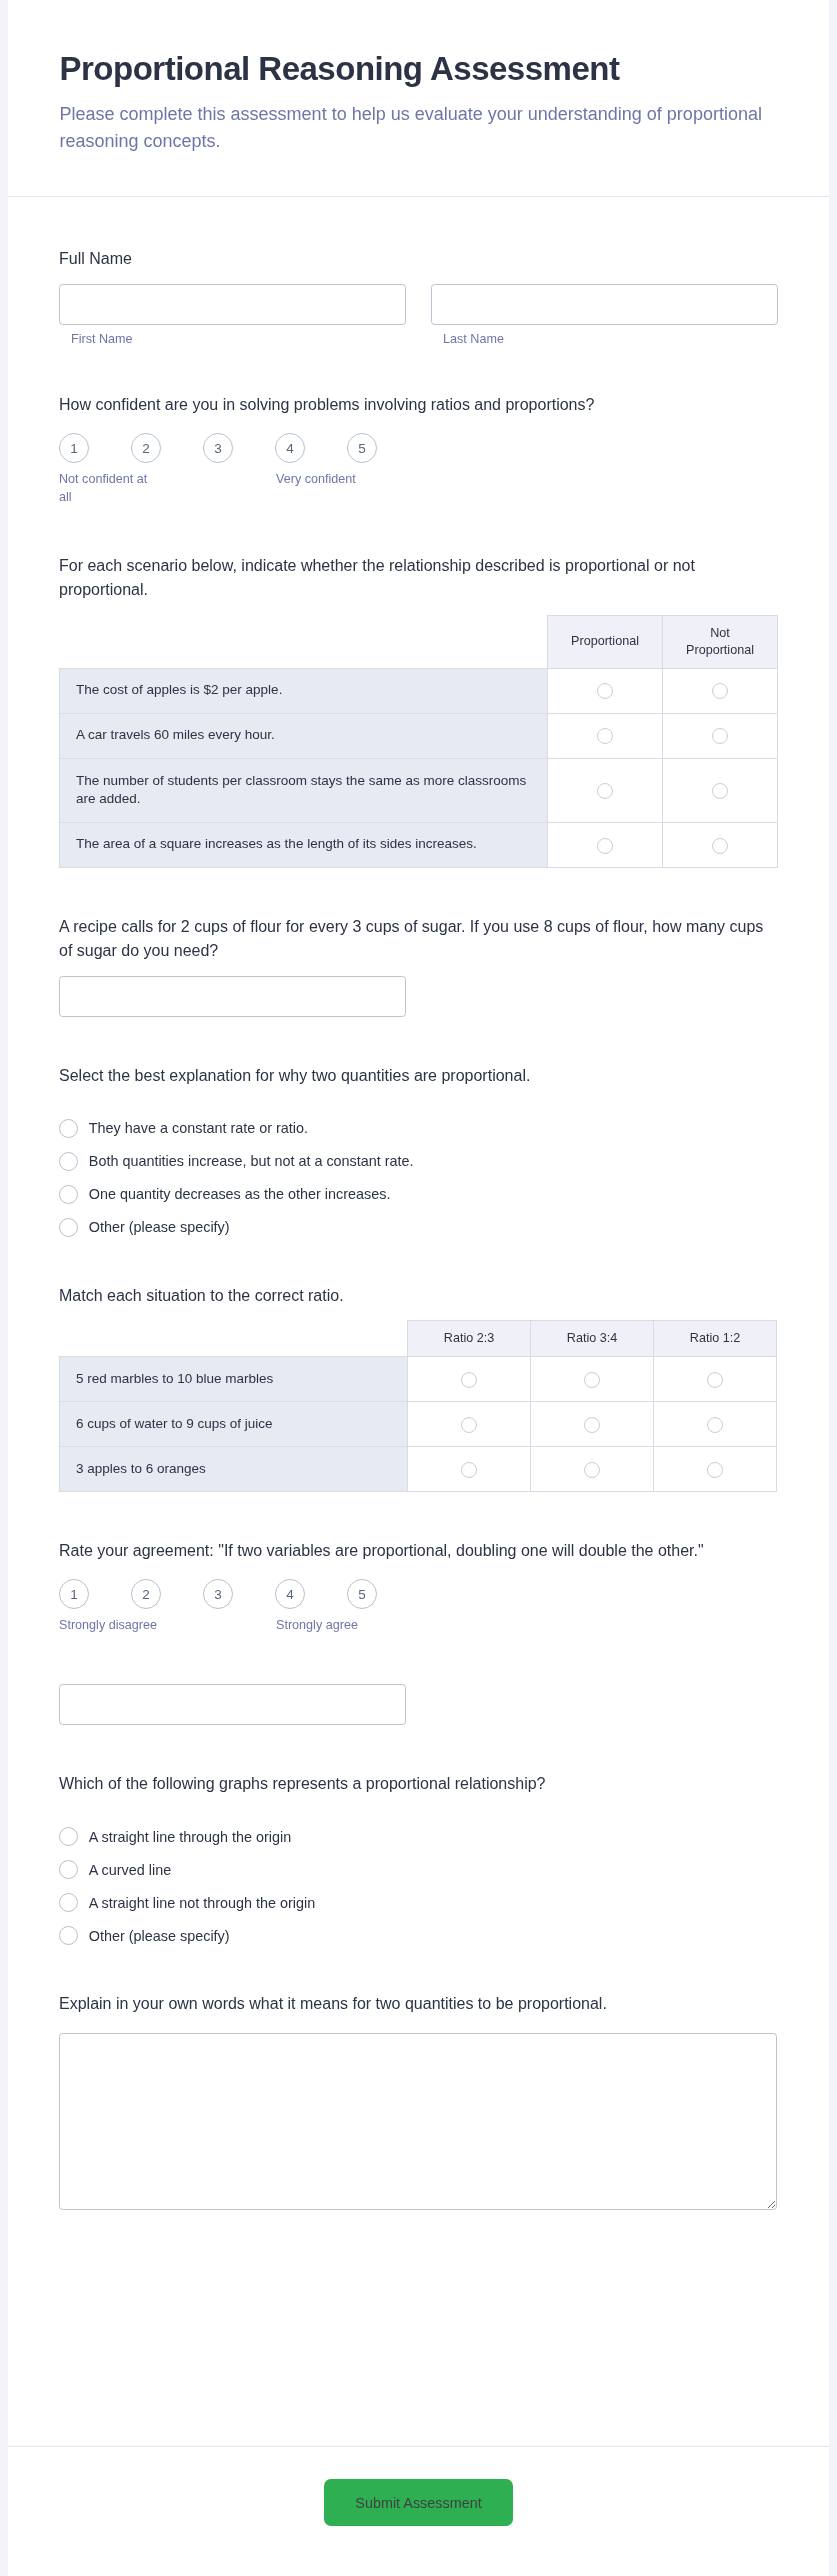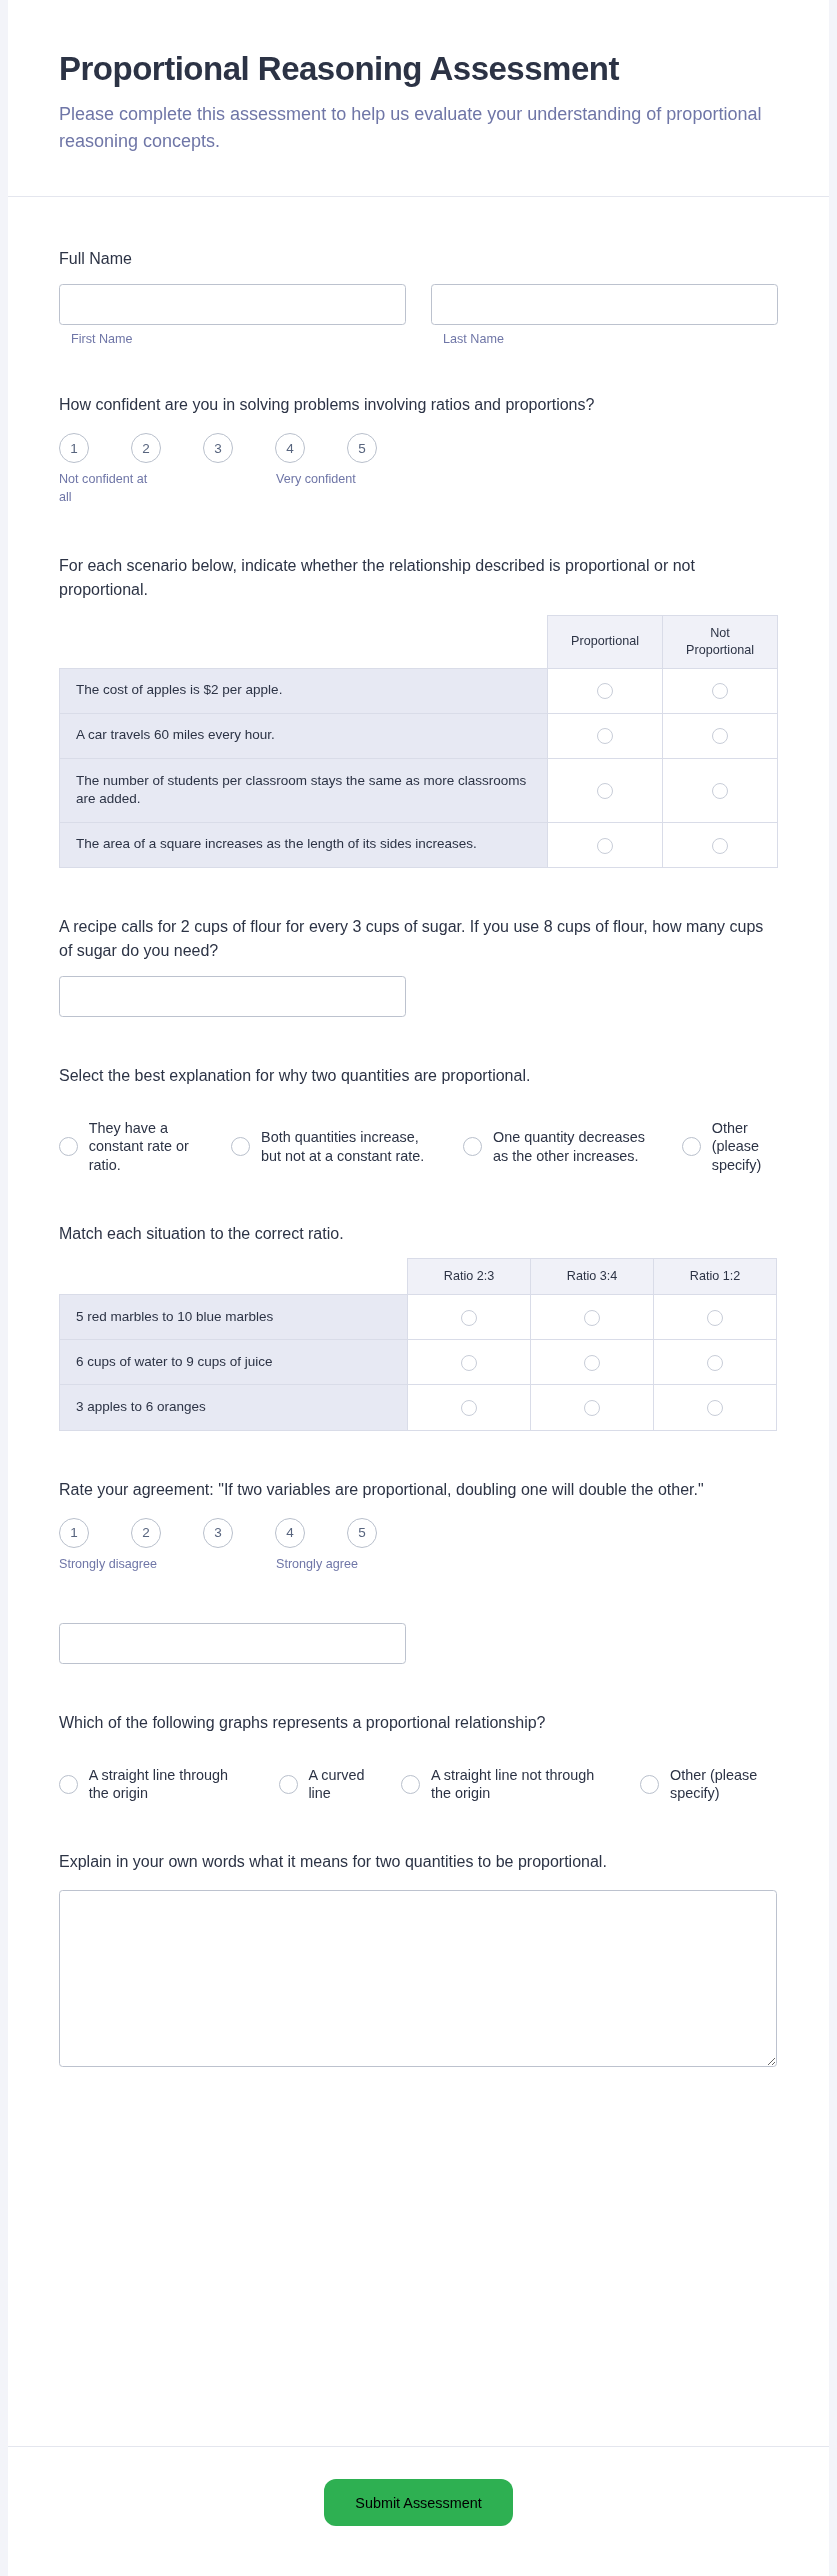--- a/index.html
+++ b/index.html
@@ -21,20 +21,21 @@
     font-family:"Liberation Sans","DejaVu Sans",sans-serif;
     color:var(--title-text);
   }
   .card{
     width:821px;
     min-height:2576px;
     margin:0 auto;
     background:#ffffff;
     display:flex;
     flex-direction:column;
+    align-items:center;
   }
   .form-header{
     padding:50px 51px 40px 51px;
   }
   .form-header h1{
     margin:0 0 12.6px 0;
     font-size:33px;
     font-weight:700;
     color:var(--title-text);
     letter-spacing:-0.5px;
@@ -121,40 +122,40 @@
     background:var(--matrix-label-bg);
     font-size:13.5px;color:var(--title-text);
     padding:12.6px 16px;line-height:1.4;font-weight:400;
   }
   .matrix td.cell{background:#fff;text-align:center;vertical-align:middle;padding:10.8px 0;}
   .matrix-radio{
     display:inline-block;width:16px;height:16px;border:0.9px solid #c8cdd8;
     border-radius:50%;background:#fff;cursor:pointer;vertical-align:middle;
   }
   
-  .options{display:flex;flex-direction:row;gap:32px;margin-top:31px;}
+  .options{display:flex;flex-direction:column;gap:14px;margin-top:31px;}
   .option{display:flex;align-items:center;gap:10.8px;cursor:pointer;}
   .choice-radio{
     display:inline-block;width:19px;height:19px;flex:0 0 19px;
     border:0.9px solid var(--radio-border);border-radius:50%;background:#fff;
   }
   .option-text{font-size:14.4px;color:var(--title-text);line-height:1.3;}
   
   .long-input{
     width:718px;height:177px;
     border:0.9px solid var(--input-border);border-radius:3.6px;
     font-family:inherit;font-size:14.4px;padding:9px 10.8px;color:var(--title-text);
     resize:both;outline:none;margin-top:3.6px;
   }
   
   .submit-wrap{padding:32px 0 50px 0;display:flex;justify-content:center;}
   .submit-btn{
     background:var(--accent-green);
-    border:none;border-radius:12px;
-    color:#000000;font-family:inherit;font-size:14.4px;font-weight:500;
+    border:none;border-radius:7px;
+    color:#404040;font-family:inherit;font-size:14.4px;font-weight:500;
     padding:15.3px 31px;cursor:pointer;
   }
 </style>
 </head>
 <body>
 
 <div class="card">
 
   <header class="form-header">
     <h1>Proportional Reasoning Assessment</h1>

